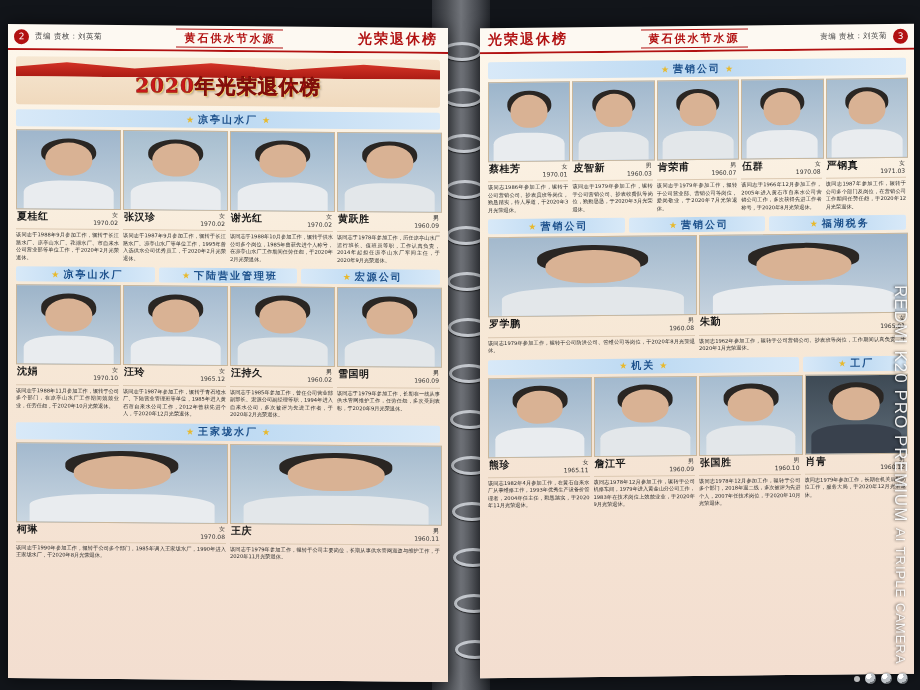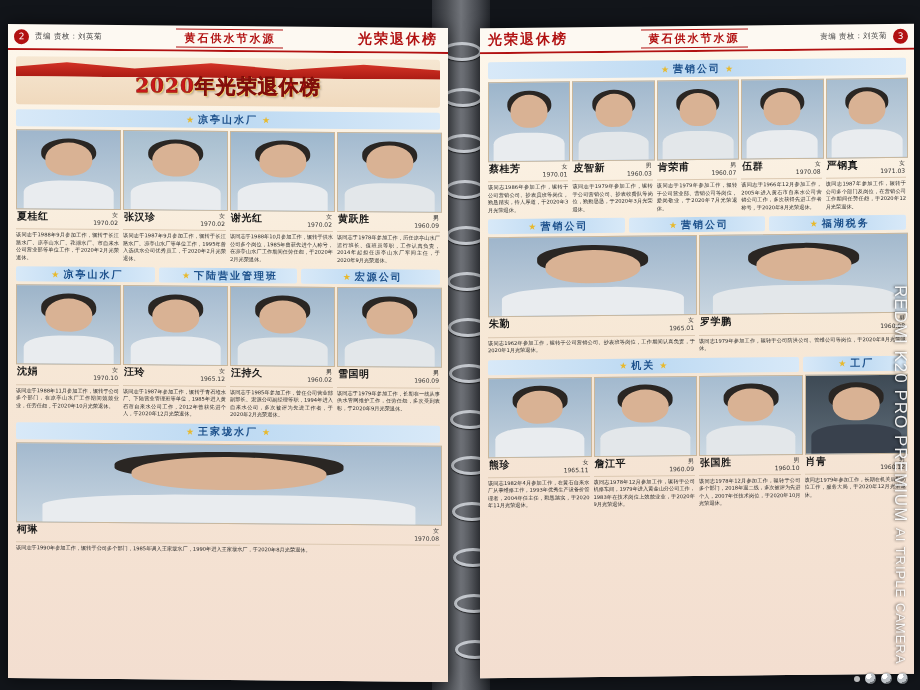--- a/index.html
+++ b/index.html
@@ -366,20 +366,33 @@
               <div class="hair"></div>
               <div class="head"></div>
               <div class="body-sh"></div>
             </div>
           <div class="nameplate">
             <span class="pname">柯琳</span>
             <span class="pmeta"><span>女</span><br><span>1970.08</span></span>
           </div>
           <div class="ptext">该同志于1990年参加工作，辗转于公司多个部门，1985年调入王家垅水厂，1990年进入王家垅水厂，于2020年8月光荣退休。</div>
         </div>
+        <div class="card">
+          <div class="pic male">
+              <div class="bg" style="background:linear-gradient(180deg,#a6bccf,#cbd8e2)"></div>
+              <div class="hair"></div>
+              <div class="head"></div>
+              <div class="body-sh"></div>
+            </div>
+          <div class="nameplate">
+            <span class="pname">王庆</span>
+            <span class="pmeta"><span>男</span><br><span>1960.11</span></span>
+          </div>
+          <div class="ptext">该同志于1979年参加工作，辗转于公司主要岗位，长期从事供水管网巡查与维护工作，于2020年11月光荣退休。</div>
+        </div>
       </div>
 
     </div>
   </div>
 
   <div class="page right">
     <div class="page-head">
       <div style="width:8px"></div>
       <div class="section-name">光荣退休榜</div>
       <div class="spacer"></div>
@@ -473,44 +486,44 @@
           <span class="star">★</span>
           <span class="txt">营销公司</span>
         </div>
         <div class="grp small">
           <span class="star">★</span>
           <span class="txt">福湖税务</span>
         </div>
       </div>
       <div class="cards">
         <div class="card">
+          <div class="pic male">
+              <div class="bg" style="background:linear-gradient(180deg,#a3b9cd,#c8d5e0)"></div>
+              <div class="hair"></div>
+              <div class="head"></div>
+              <div class="body-sh"></div>
+            </div>
+          <div class="nameplate">
+            <span class="pname">罗学鹏</span>
+            <span class="pmeta"><span>男</span><br><span>1960.08</span></span>
+          </div>
+          <div class="ptext">该同志1979年参加工作，辗转于公司防洪公司、管维公司等岗位，于2020年8月光荣退休。</div>
+        </div>
+        <div class="card">
           <div class="pic">
               <div class="bg" style="background:linear-gradient(180deg,#9fb6cc,#c5d2de)"></div>
               <div class="hair"></div>
               <div class="head"></div>
               <div class="body-sh"></div>
             </div>
           <div class="nameplate">
             <span class="pname">朱勤</span>
             <span class="pmeta"><span>女</span><br><span>1965.01</span></span>
           </div>
           <div class="ptext">该同志1962年参加工作，辗转于公司营销公司、抄表班等岗位，工作期间认真负责，于2020年1月光荣退休。</div>
-        </div>
-        <div class="card">
-          <div class="pic male">
-              <div class="bg" style="background:linear-gradient(180deg,#a3b9cd,#c8d5e0)"></div>
-              <div class="hair"></div>
-              <div class="head"></div>
-              <div class="body-sh"></div>
-            </div>
-          <div class="nameplate">
-            <span class="pname">罗学鹏</span>
-            <span class="pmeta"><span>男</span><br><span>1960.08</span></span>
-          </div>
-          <div class="ptext">该同志1979年参加工作，辗转于公司防洪公司、管维公司等岗位，于2020年8月光荣退休。</div>
         </div>
       </div>
 
       <div class="grp-row">
         <div class="grp small" style="flex:3">
           <span class="star">★</span>
           <span class="txt">机关</span>
           <span class="star">★</span>
         </div>
         <div class="grp small">

